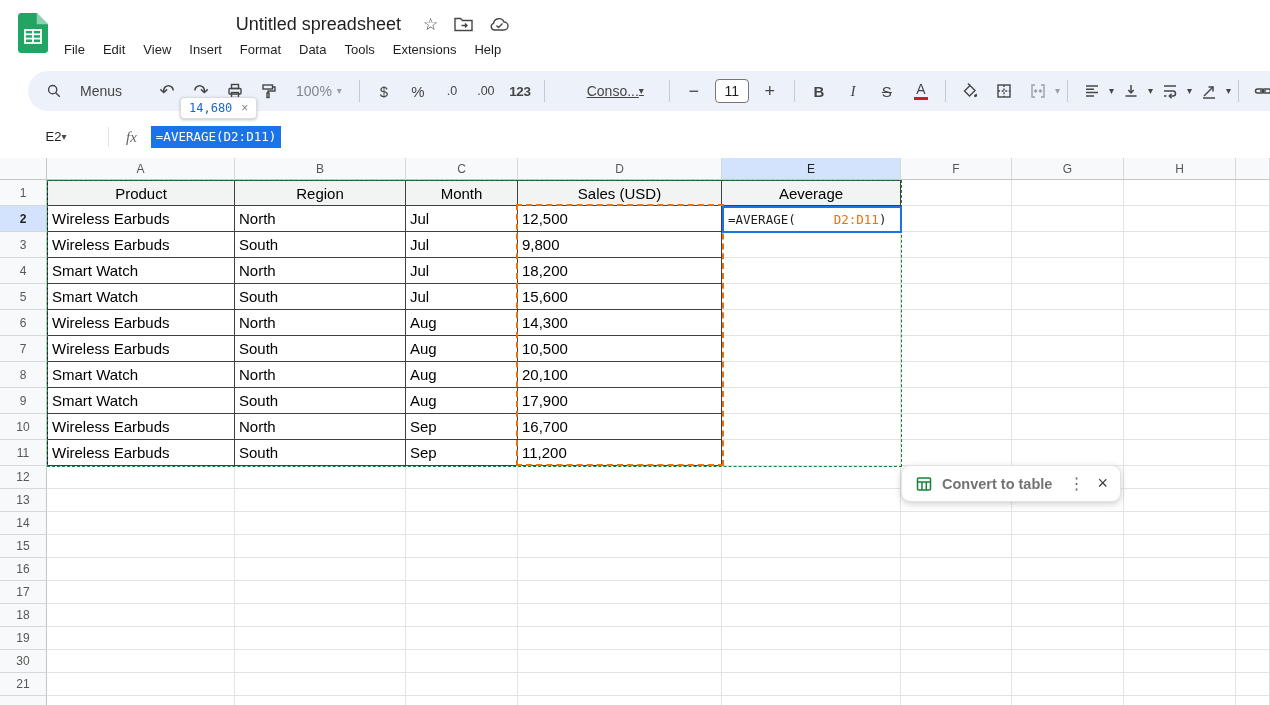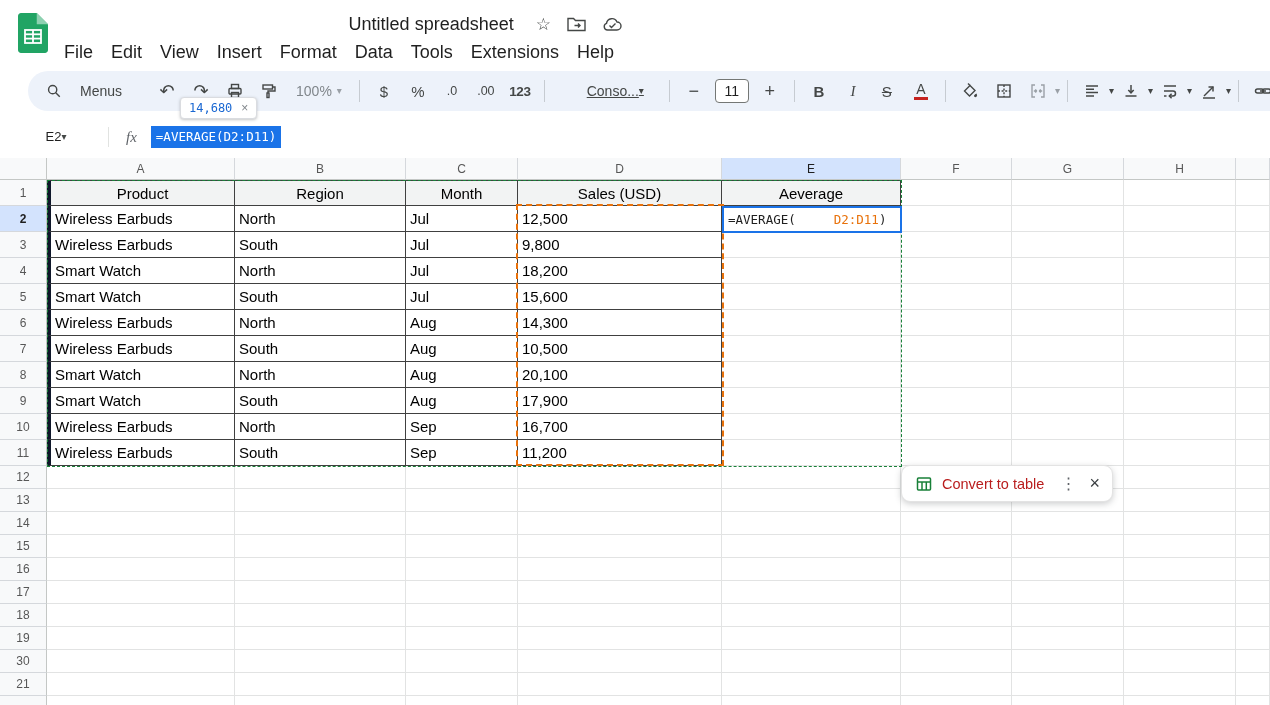--- a/index.html
+++ b/index.html
@@ -8,21 +8,21 @@
   .screen { position:relative; width:1270px; height:705px; overflow:hidden; background:#fff; }
 
   
   .top-bar { position:absolute; top:0; left:0; right:0; height:66px; display:flex; align-items:flex-start; padding:10px 0 0 18px; }
   .logo { width:30px; height:40px; margin:3px 16px 0 0; flex:none; }
   .title-block { display:flex; flex-direction:column;align-items:flex-end; }
   .title-row { display:flex; align-items:center; height:28px; }
   .doc-title { font-size:18px; color:#1f1f1f; margin-right:22px; }
   .title-icons { display:flex; align-items:center; gap:16px; color:#444746; }
   .star { font-size:17px; line-height:1; }
-  .menu-row { display:flex; font-size:18px; color:#1f1f1f; margin-left:-9px; margin-top:1px; }
+  .menu-row { display:flex; font-size:13px; color:#1f1f1f; margin-left:-9px; margin-top:1px; }
   .menu-item { padding:3px 9px; border-radius:6px; cursor:pointer; }
 
   
   .toolbar { position:absolute; top:71px; left:28px; right:-24px; height:40px; background:#edf2fa; border-radius:22px;
              display:flex; align-items:center; padding:0 10px; color:#444746; overflow:hidden; }
   .tb-menus { display:flex; gap:18px; font-size:14px; color:#444746; padding:0 14px 0 8px; margin-right:14px; cursor:pointer; }
   .tb-btn { min-width:26px; height:28px; display:flex; align-items:center; justify-content:center; margin:0 4px;
             font-size:16px; border-radius:4px; cursor:pointer; color:#444746; position:relative; }
   .tb-btn svg { display:block; }
   .glyph { font-size:18px; line-height:1; }
@@ -63,32 +63,32 @@
   .ch-row td { height:22px; }
   .corner { background:#f8f9fa; border-right:1px solid #c4c7c5; border-bottom:1px solid #c4c7c5; }
   .ch { background:#f8f9fa; border-right:1px solid #d5d8dc; border-bottom:1px solid #c4c7c5; text-align:center; font-size:12px; color:#575757; cursor:pointer; }
   .ch.sel { background:#d3e3fd; color:#1f1f1f; }
   .rh { background:#f8f9fa; border-right:1px solid #c4c7c5; border-bottom:1px solid #d5d8dc; text-align:center; font-size:12px; color:#575757; cursor:pointer; }
   .rh.sel { background:#d3e3fd; color:#1f1f1f; font-weight:700; }
   .cell { background:#fff; border-right:1px solid #e2e3e3; border-bottom:1px solid #e2e3e3; font-size:15px; color:#000; padding-left:4px; cursor:cell; }
   .thead { text-align:center; background:#f2f3f3; padding-left:0; }
   .db { border-right-color:#404040; border-bottom-color:#404040; }
   .db-top { border-top:1px solid #404040; }
-  .db-left { border-left:4px solid #0f172a; }
+  .db-left { border-left:1px solid #0f172a; }
 
   
   .green-range { position:absolute; left:47px; top:22px; width:855px; height:287px; border:1px dashed #188038; pointer-events:none; z-index:5; }
   .orange-range { position:absolute; left:516px; top:46px; width:208px; height:262px; border:2px dashed #e8710a; pointer-events:none; z-index:6; }
   .cell-editor { position:absolute; left:722px; top:48px; width:180px; height:27px; background:#fff; border:2px solid #1a73e8;
                  display:flex; align-items:center; padding-left:4px; z-index:7;
                  font-family:"DejaVu Sans Mono","Liberation Mono",monospace; font-size:12.5px; color:#1f1f1f; }
   .cell-editor .rng { color:#e8710a;padding-left:38px; }
   .convert-pill { position:absolute; left:901px; top:307px; height:37px; background:#fff; border:1px solid #e3e3e3; border-radius:9px;
                   box-shadow:0 2px 6px rgba(60,64,67,.25); display:flex; align-items:center; padding:0 12px 0 13px; gap:9px; z-index:10; cursor:pointer; }
-  .convert-pill .label { font-size:14.5px; color:#b91c1c; font-weight:400; }
+  .convert-pill .label { font-size:14.5px; color:#737373; font-weight:700; }
   .convert-pill .more { font-size:16px; color:#5f6368; margin-left:7px; cursor:pointer; }
   .convert-pill .close { font-size:18px; color:#3c4043; margin-left:4px; cursor:pointer; }
 </style>
 </head>
 <body>
 
 <div class="screen">
 
   <div class="top-bar">
     <svg class="logo" viewBox="0 0 30 40">

